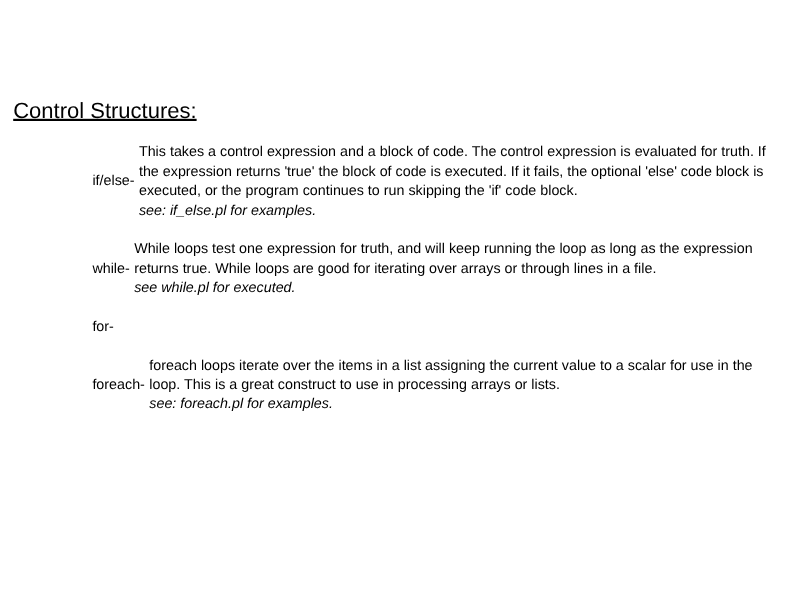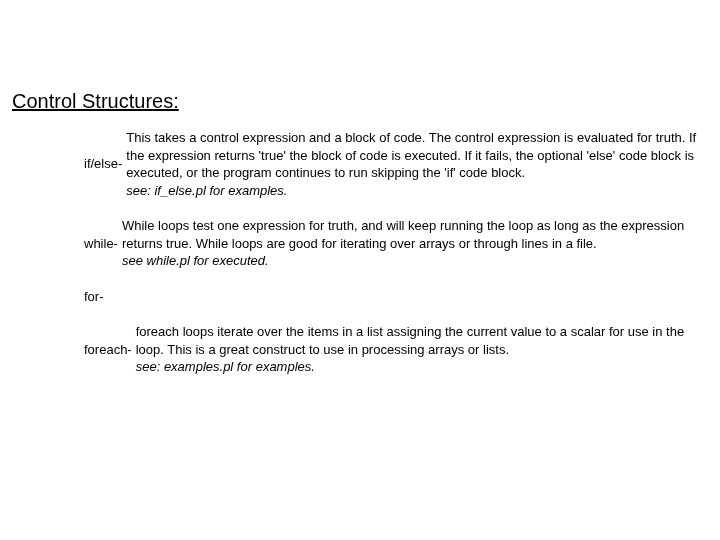--- a/index.html
+++ b/index.html
@@ -70,18 +70,18 @@
       <span class="term">for-</span>
       <span class="def">
         <br>
       </span>
     </div>
 
     <div class="entry">
       <span class="term">foreach-</span>
       <span class="def">
         <span>foreach loops iterate over the items in a list assigning the current value to a scalar for use in the loop.  This is a great construct to use in processing arrays or lists.</span><br>
-        <span class="see">see:  examples.pl for examples.</span>
+        <span class="see">see:  foreach.pl for examples.</span>
       </span>
     </div>
 
   </div>
 </div>
 
 </body></html>

